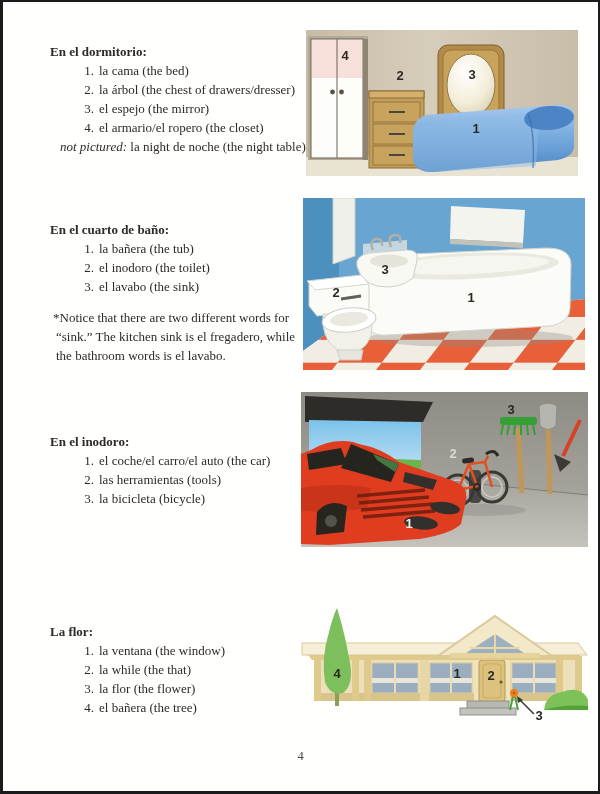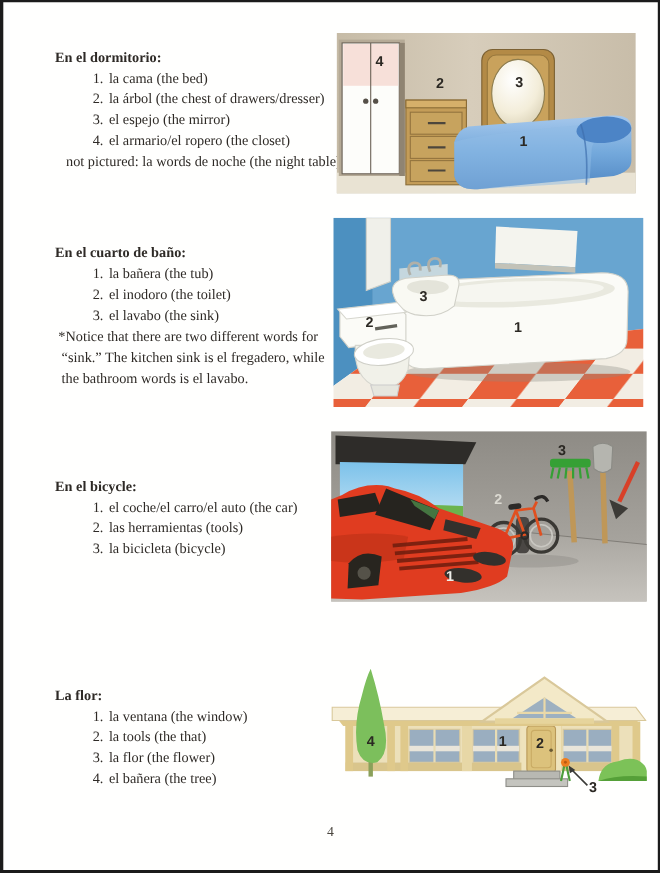--- a/index.html
+++ b/index.html
@@ -8,42 +8,42 @@
     background:#fffffe;overflow:hidden;
     border-style:solid;border-color:#1b1b1b;border-width:2px 2px 3px 3px;
     font-family:"Liberation Serif","DejaVu Serif",serif;color:#2e2a26;
   }
   .textblock{position:absolute;font-size:13px;line-height:19px;white-space:nowrap;}
   .line{height:19px;}
   .heading{font-weight:bold;}
   .term{font-weight:normal;}
   .num{display:inline-block;width:18px;text-align:right;margin-left:26px;margin-right:5px;}
   .note1{margin-left:10px;}
-  .noteA{margin-left:3px;}
+  .noteA{margin-left:3px;margin-top:12px;}
   .noteB{margin-left:6px;}
-  .ital{}
+  .ital{font-style:italic;}
   .fig{position:absolute;}
   .fig svg{display:block;}
   .lbl{font-family:"Liberation Sans","DejaVu Sans",sans-serif;font-weight:bold;font-size:13px;fill:#2b2823;text-anchor:middle;}
   .lbl-light{fill:#efeee9;}
   .lbl-gray{fill:#dcdad2;}
   .pagenum{position:absolute;left:0;top:747px;width:100%;text-align:center;font-size:12.5px;color:#4a463f;}
 </style>
 </head>
 <body>
 
 <div class="page">
 
   <div class="textblock" style="left:47px;top:40px;">
     <div class="line heading">En el dormitorio:</div>
     <div class="line"><span class="num">1.</span><span class="term">la cama</span> <span>(the bed)</span></div>
     <div class="line"><span class="num">2.</span><span class="term">la árbol</span> <span>(the chest of drawers/dresser)</span></div>
     <div class="line"><span class="num">3.</span><span class="term">el espejo</span> <span>(the mirror)</span></div>
     <div class="line"><span class="num">4.</span><span class="term">el armario/el ropero</span> <span>(the closet)</span></div>
-    <div class="line note1"><span class="ital">not pictured:</span> <span class="term">la words de noche</span> <span>(the night table)</span></div>
+    <div class="line note1"><span class="ital">not pictured:</span> <span class="term">la night de noche</span> <span>(the night table)</span></div>
   </div>
 
   <div class="fig" style="left:303px;top:28px;">
     <svg width="272" height="146" viewBox="0 0 272 146">
       <defs>
         <linearGradient id="g_wall" x1="0" x2="1" y1="0" y2="0">
           <stop offset="0" stop-color="#c6bba6"></stop>
             <stop offset="0.45" stop-color="#d7cdbb"></stop>
             <stop offset="1" stop-color="#c8bda9"></stop>
         </linearGradient>
@@ -146,21 +146,21 @@
         <ellipse cx="46" cy="121" rx="19" ry="7" fill="#e9e9df" transform="rotate(-6 46 121)"></ellipse>
         <polygon points="34,152 60,152 58,162 37,162" fill="#e6e6de" stroke="#cccccc"></polygon>
       </g>
       <text class="lbl" x="168" y="104">1</text>
       <text class="lbl" x="33" y="99">2</text>
       <text class="lbl" x="82" y="76">3</text>
     </svg>
   </div>
 
   <div class="textblock" style="left:47px;top:430px;">
-    <div class="line heading">En el bicycle:</div>
+    <div class="line heading">En el inodoro:</div>
     <div class="line"><span class="num">1.</span><span class="term">el coche/el carro/el auto</span> <span>(the car)</span></div>
     <div class="line"><span class="num">2.</span><span class="term">las herramientas</span> <span>(tools)</span></div>
     <div class="line"><span class="num">3.</span><span class="term">la bicicleta</span> <span>(bicycle)</span></div>
   </div>
 
   <div class="fig" style="left:298px;top:390px;">
     <svg width="287" height="155" viewBox="0 0 287 155">
       <defs>
         <linearGradient id="g_gwall" x1="0" x2="0" y1="0" y2="1">
           <stop offset="0" stop-color="#8e8b85"></stop>
@@ -225,21 +225,21 @@
       </g>
       <text class="lbl lbl-light" x="108" y="136">1</text>
       <text class="lbl lbl-gray" x="152" y="66">2</text>
       <text class="lbl" x="210" y="22">3</text>
     </svg>
   </div>
 
   <div class="textblock" style="left:47px;top:620px;">
     <div class="line heading">La flor:</div>
     <div class="line"><span class="num">1.</span><span class="term">la ventana</span> <span>(the window)</span></div>
-    <div class="line"><span class="num">2.</span><span class="term">la tools</span> <span>(the that)</span></div>
+    <div class="line"><span class="num">2.</span><span class="term">la while</span> <span>(the that)</span></div>
     <div class="line"><span class="num">3.</span><span class="term">la flor</span> <span>(the flower)</span></div>
     <div class="line"><span class="num">4.</span><span class="term">el bañera</span> <span>(the tree)</span></div>
   </div>
 
   <div class="fig" style="left:297px;top:598px;">
     <svg width="288" height="136" viewBox="0 0 288 136">
       <defs>
         <linearGradient id="g_tree" x1="0" x2="1" y1="0" y2="0">
           <stop offset="0" stop-color="#9ccf72"></stop>
             <stop offset="1" stop-color="#5ea544"></stop>

